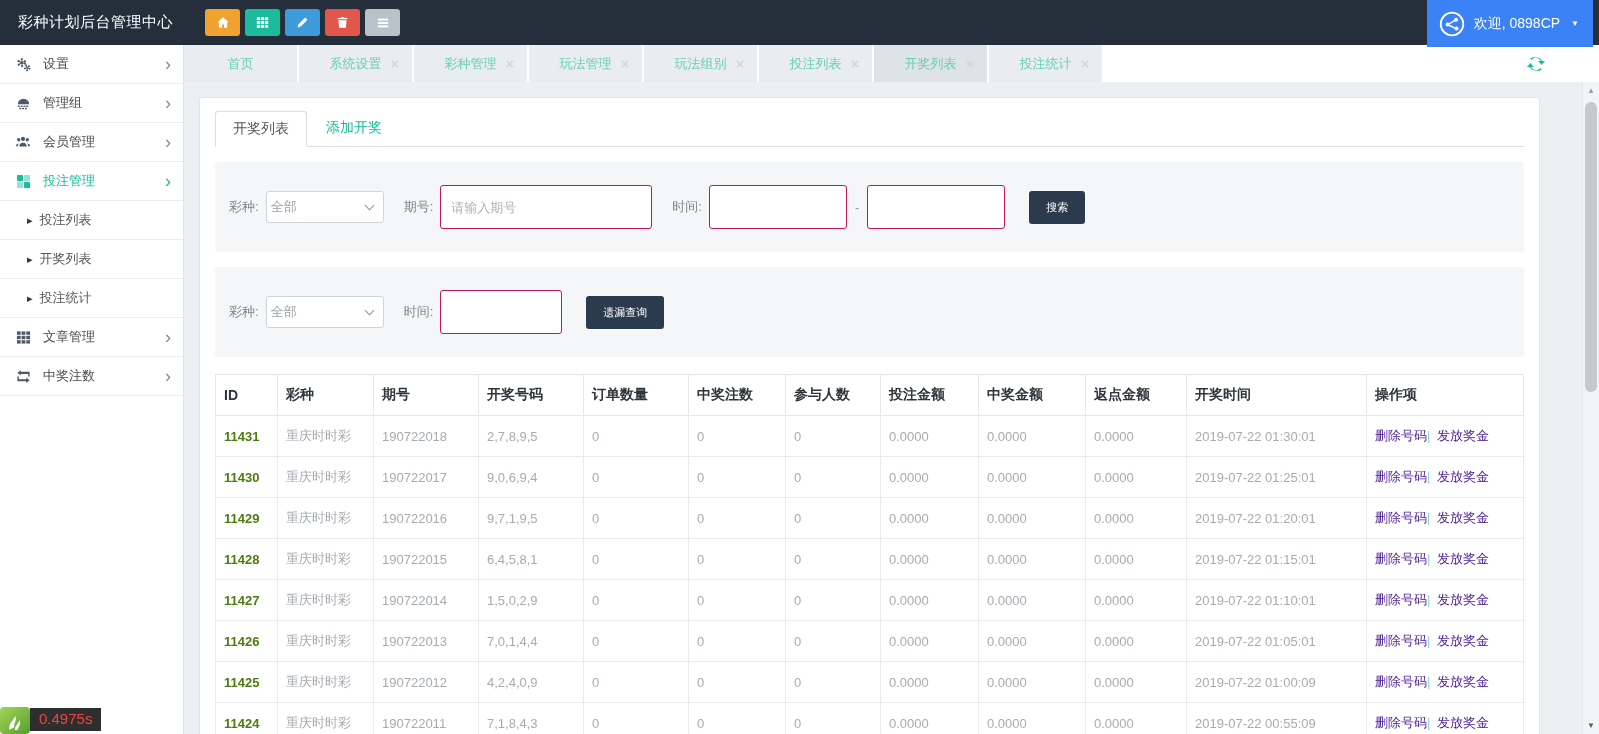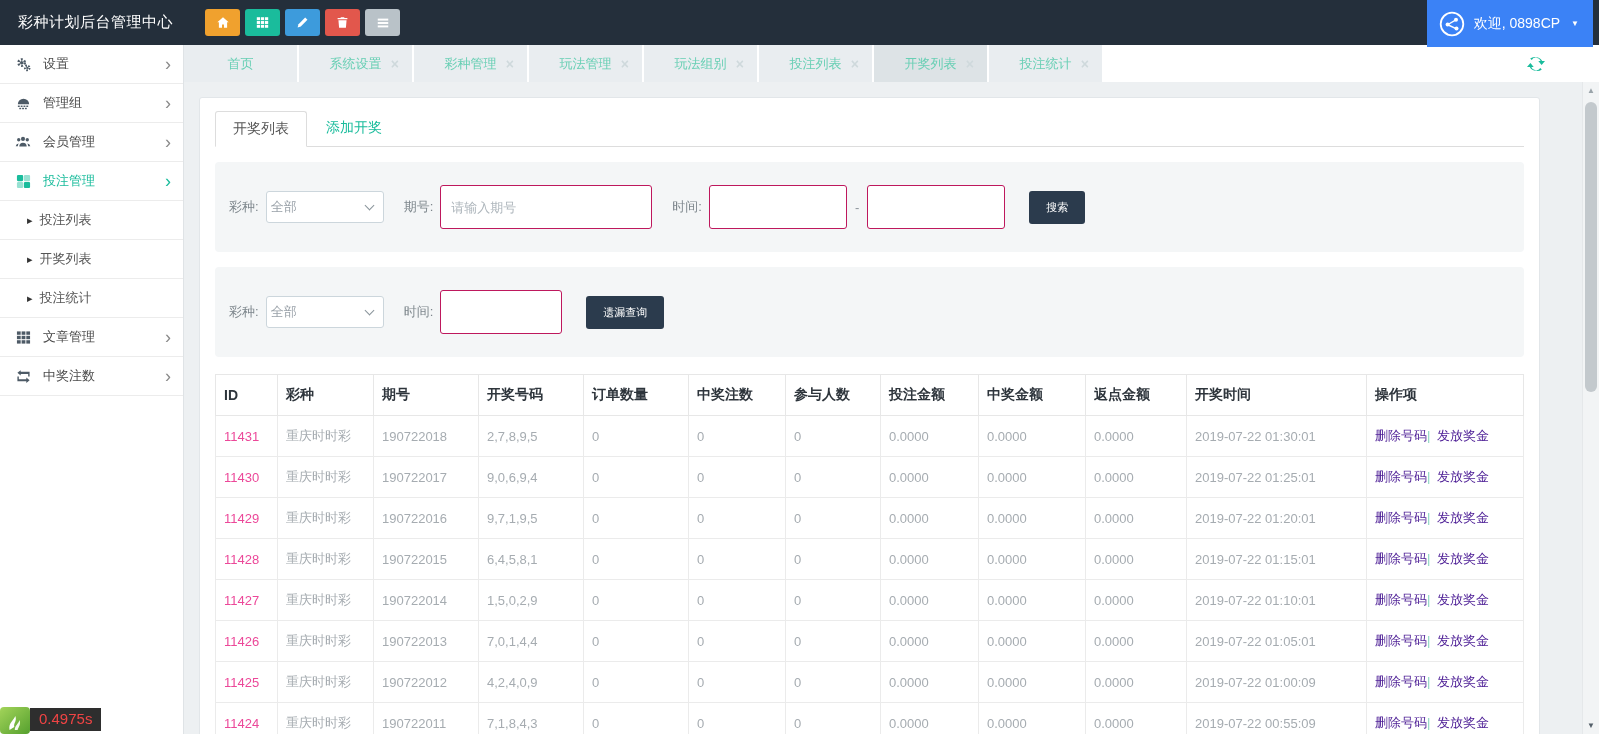--- a/index.html
+++ b/index.html
@@ -52,21 +52,21 @@
   .finput{height:44px;background:#fff;border:1px solid #be185d;border-radius:3px;padding:0 10px;color:#701a75;font-size:13px;font-family:inherit;outline:none;}
   .finput::placeholder{color:#aeb6bc;}
   .w205{width:212px;} .w133{width:138px;} .w120{width:122px;}
   .dash{margin:0 8px;color:#8c949b;}
   .dbtn{height:33px;padding:0 17px;background:#2b3b4d;color:#fff;border:none;border-radius:3px;font-size:11px;font-family:inherit;cursor:pointer;white-space:nowrap;}
 
   
   .dtable{width:100%;border-collapse:collapse;margin-top:17px;font-size:13px;table-layout:fixed;}
   .dtable th{border:1px solid #e7e7e7;text-align:left;padding:11px 8px;color:#2e353c;font-size:14px;font-weight:bold;white-space:nowrap;}
   .dtable td{border:1px solid #ebebeb;padding:11px 8px;color:#a6acb1;overflow:hidden;white-space:nowrap;}
-  .dtable td.cell-id{color:#ec4899;font-weight:normal;}
+  .dtable td.cell-id{color:#4d7c0f;font-weight:bold;}
   .alink{color:#4c1d95;text-decoration:none;cursor:pointer;}
   .asep{color:#8bd7c0;margin-right:3px;}
 
   
   .scrollbar{position:absolute;top:82px;right:0;bottom:0;width:17px;background:#f2f4f5;border-left:1px solid #e5e8ea;z-index:6;}
   .sb-arrow{height:16px;display:flex;align-items:center;justify-content:center;font-size:8px;color:#9aa4aa;cursor:pointer;}
   .sb-bottom{position:absolute;bottom:1px;left:0;right:0;color:#55606a;}
   .sb-thumb{position:absolute;left:2px;top:20px;width:12px;height:290px;background:#c3c9cd;border-radius:6px;cursor:pointer;}
 
   

